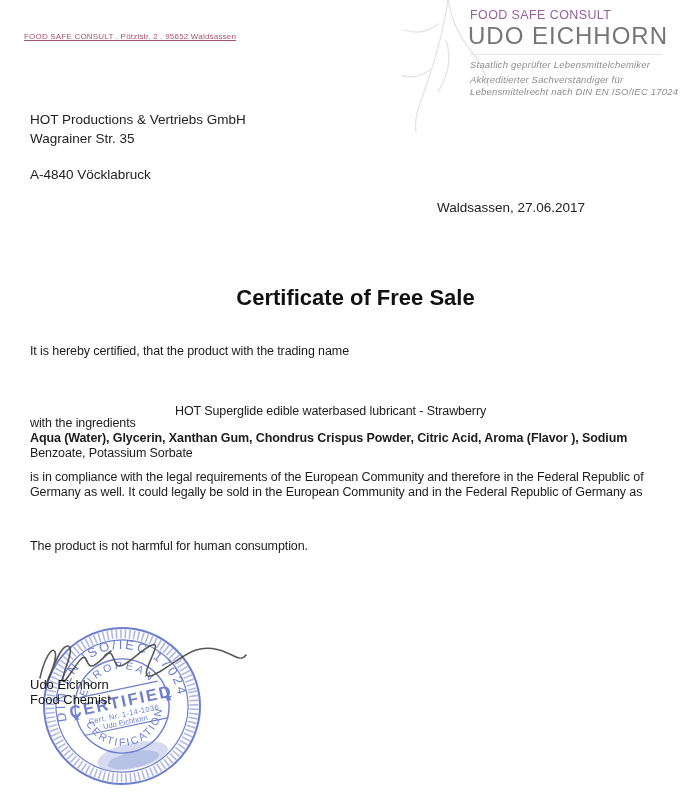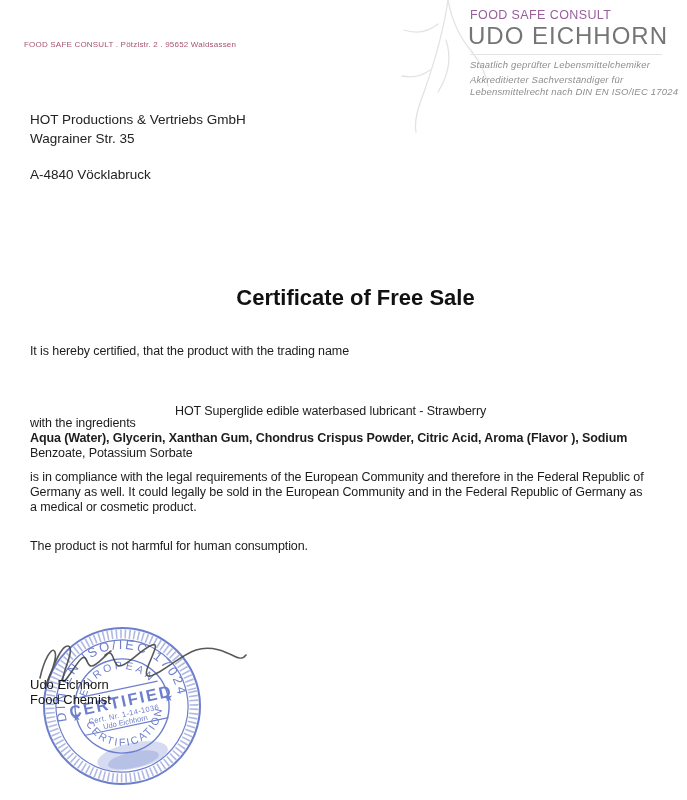--- a/index.html
+++ b/index.html
@@ -7,23 +7,24 @@
     position:relative;
     width:687px;height:800px;
     background:#ffffff;
     overflow:hidden;
     font-family:"Liberation Sans",sans-serif;
     color:#1d1d1d;
   }
   .abs{position:absolute;}
   
   .sender{
-    left:24px;top:40px;
+    left:24px;top:32px;
     font-size:8px;letter-spacing:.2px;
     color:#a8546f;
+    text-decoration:underline;
   }
   
   .brand{
     left:470px;top:8px;
     font-size:12.5px;letter-spacing:.4px;
     color:#995e9c;
   }
   .consultant{
     left:468px;top:22px;
     font-size:24px;letter-spacing:1px;
@@ -97,31 +98,31 @@
   <div class="abs consultant">UDO EICHHORN</div>
   <div class="abs head-rule"></div>
   <div class="abs subtitle sub1">Staatlich geprüfter Lebensmittelchemiker</div>
   <div class="abs subtitle sub2">Akkreditierter Sachverständiger für</div>
   <div class="abs subtitle sub3">Lebensmittelrecht nach DIN EN ISO/IEC 17024</div>
 
   <div class="abs recip r1">HOT Productions &amp; Vertriebs GmbH</div>
   <div class="abs recip r2">Wagrainer Str. 35</div>
   <div class="abs recip r3">A-4840 Vöcklabruck</div>
 
+  <div class="abs dateline">Waldsassen, 27.06.2017</div>
 
   <div class="abs title">Certificate of Free Sale</div>
 
   <div class="abs body-txt intro">It is hereby certified, that the product with the trading name</div>
   <div class="abs body-txt product">HOT Superglide edible waterbased lubricant - Strawberry</div>
   <div class="abs body-txt ingr-label">with the ingredients</div>
   <div class="abs body-txt ingr1">Aqua (Water), Glycerin, Xanthan Gum, Chondrus Crispus Powder, Citric Acid, Aroma (Flavor ), Sodium</div>
   <div class="abs body-txt ingr2">Benzoate, Potassium Sorbate</div>
   <div class="abs body-txt comp1">is in compliance with the legal requirements of the European Community and therefore in the Federal Republic of</div>
   <div class="abs body-txt comp2">Germany as well. It could legally be sold in the European Community and in the Federal Republic of Germany as</div>
-  <div class="abs body-txt comp3">a medical or cosmetic product.</div>
   <div class="abs body-txt harmless">The product is not harmful for human consumption.</div>
 
   <svg class="abs stamp" viewBox="0 0 200 200" xmlns="http://www.w3.org/2000/svg">
     <g opacity="0.82">
       <defs>
         <path id="arcTop" d="M 43,100 A 57,57 0 0 1 157,100"></path>
         <path id="arcInTop" d="M 63,100 A 37,37 0 0 1 137,100"></path>
         <path id="arcInBot" d="M 60,100 A 40,40 0 0 0 140,100"></path>
       </defs>
       <circle cx="100" cy="100" r="78" fill="none" stroke="#4e63c1" stroke-width="2"></circle>

